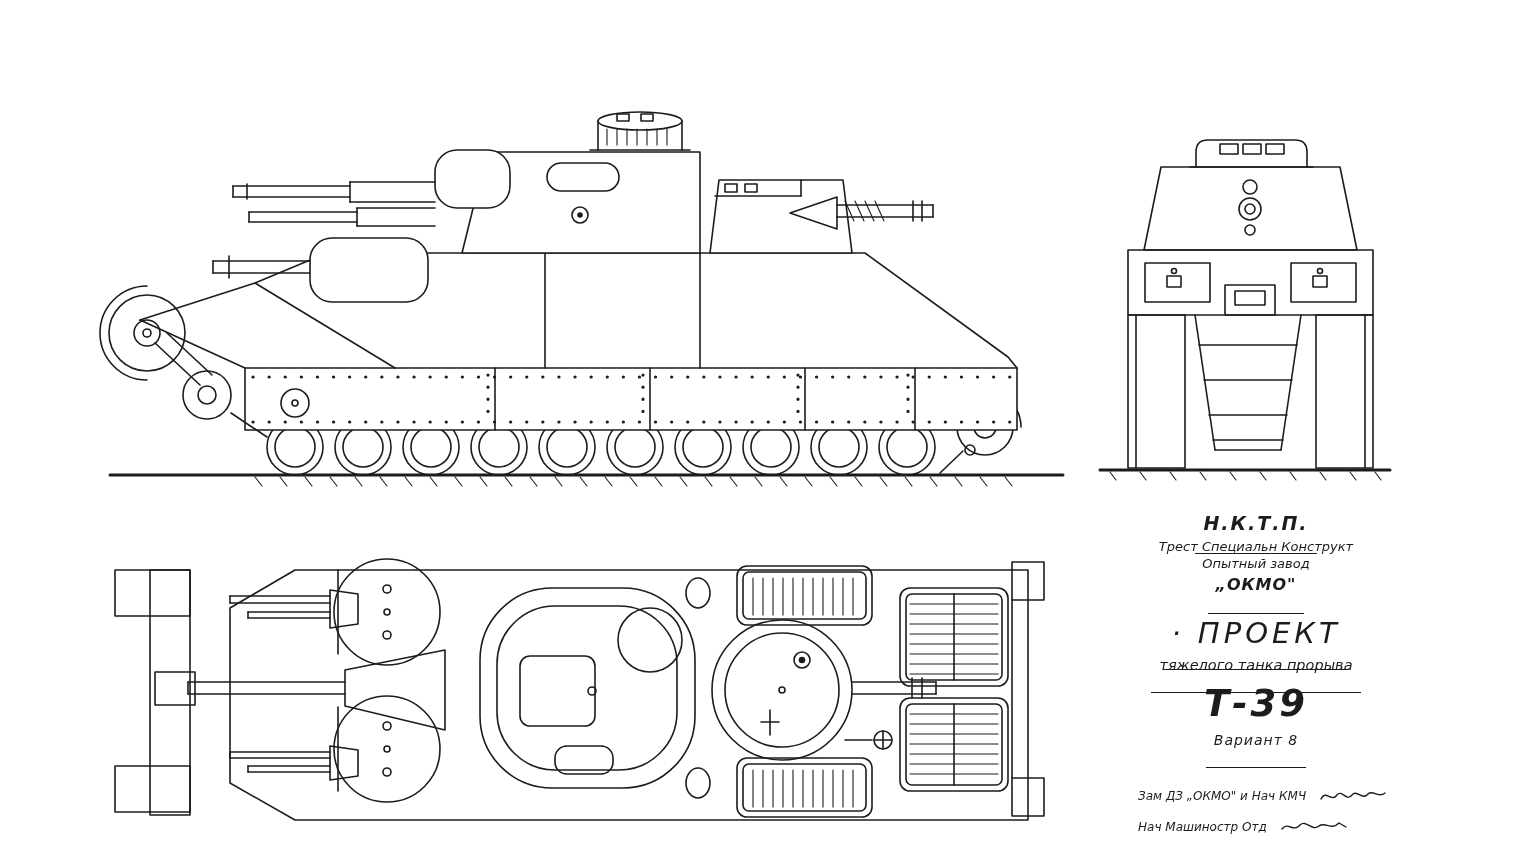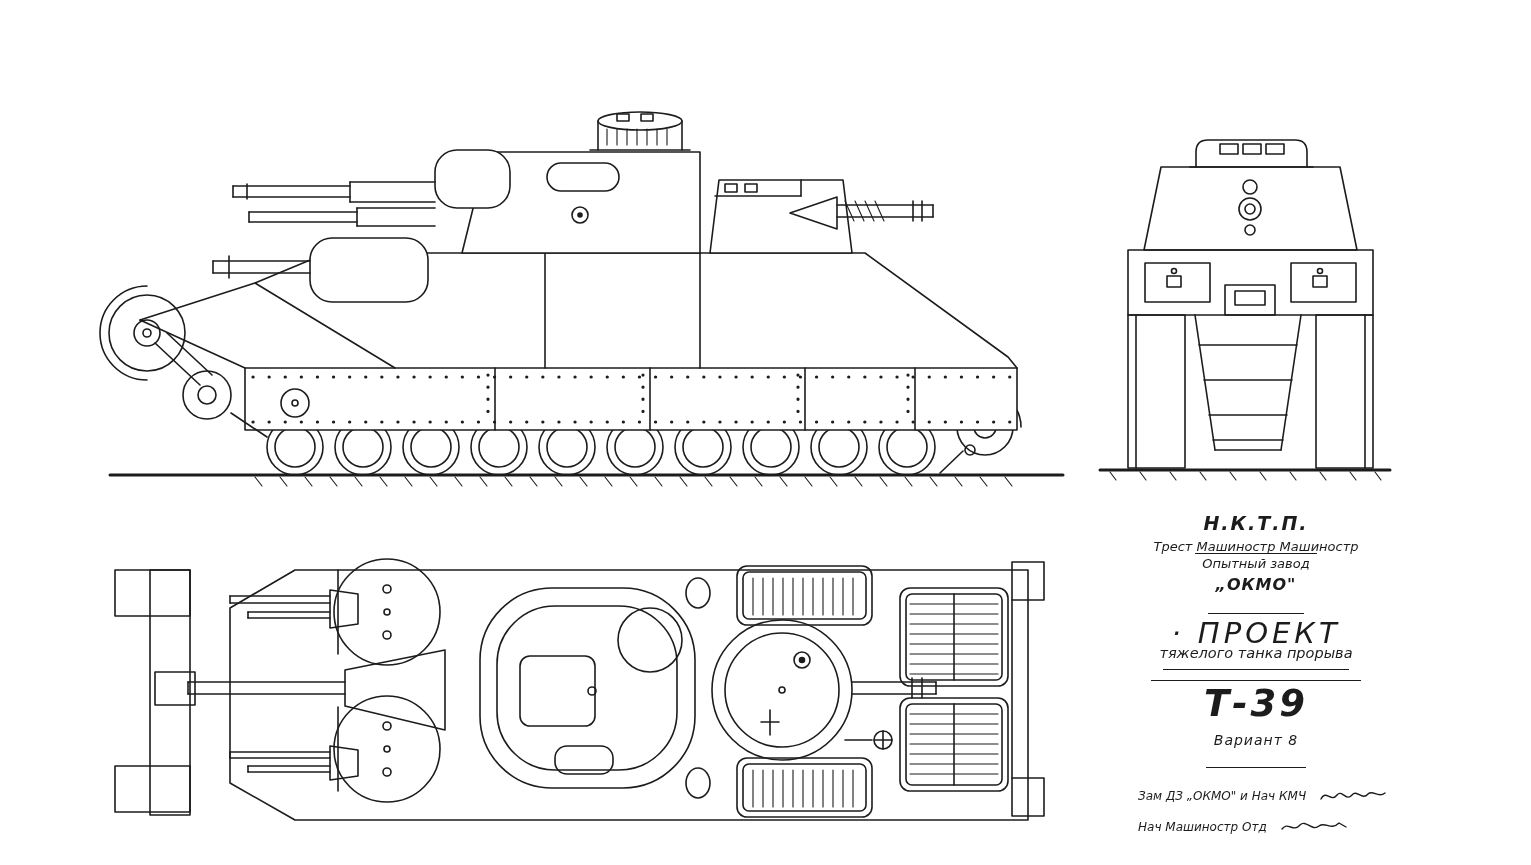--- a/index.html
+++ b/index.html
@@ -13,21 +13,21 @@
   
   .tb{position:absolute;left:1080px;top:500px;width:352px;height:360px;
       text-align:center;font-style:italic;color:#1c1c1c}
   .tb .row{position:absolute;left:0;width:100%}
   .u{display:inline-block;border-bottom:1.7px solid #1c1c1c;padding:0 8px 19px}
   .org-top{top:12px;font-size:19px;font-weight:bold;letter-spacing:2px}
   .org-trust{top:39px;font-size:13px}
   .org-plant{top:56px;font-size:13px}
   .org-okmo{top:75px;font-size:16px;font-weight:bold;letter-spacing:1px}
   .project{top:116px;font-size:29px;font-weight:normal;letter-spacing:4px}
-  .subject{top:145px;font-size:14.5px}
+  .subject{top:157px;font-size:14.5px}
   .model{top:182px;font-size:37px;font-weight:bold;letter-spacing:3px}
   .variant{top:232px;font-size:14px;letter-spacing:1px}
   .sigrow{position:absolute;left:58px;display:flex;align-items:center;gap:12px;
           font-size:12px;white-space:nowrap}
   .sig1{top:286px}
   .sig2{top:317px}
 </style>
 </head>
 <body>
 
@@ -337,21 +337,21 @@
       <rect x="800" y="150" width="108" height="93" rx="10"></rect>
       <rect x="806" y="156" width="96" height="81" rx="6"></rect>
       <line x1="854" y1="156" x2="854" y2="237"></line>
       <path stroke-width="1.1" d="M810 166H898M810 176H898M810 186H898M810 196H898M810 206H898M810 216H898M810 226H898"></path>
     </g>
   </g>
 </svg>
 
 <div class="tb">
   <div class="row org-top"><span class="u">Н.К.Т.П.</span></div>
-  <div class="row org-trust"><span>Трест Машиностр Машиностр</span></div>
+  <div class="row org-trust"><span>Трест Специальн Конструкт</span></div>
   <div class="row org-plant"><span>Опытный завод</span></div>
   <div class="row org-okmo"><span class="u">„ОКМО"</span></div>
   <div class="row project"><span class="u">· ПРОЕКТ</span></div>
   <div class="row subject"><span class="u">тяжелого танка прорыва</span></div>
   <div class="row model"><span>Т-39</span></div>
   <div class="row variant"><span class="u">Вариант 8</span></div>
 
   <div class="sigrow sig1">
     <span>Зам ДЗ „ОКМО" и Нач КМЧ</span>
     <svg width="70" height="20" viewBox="0 0 70 20">

